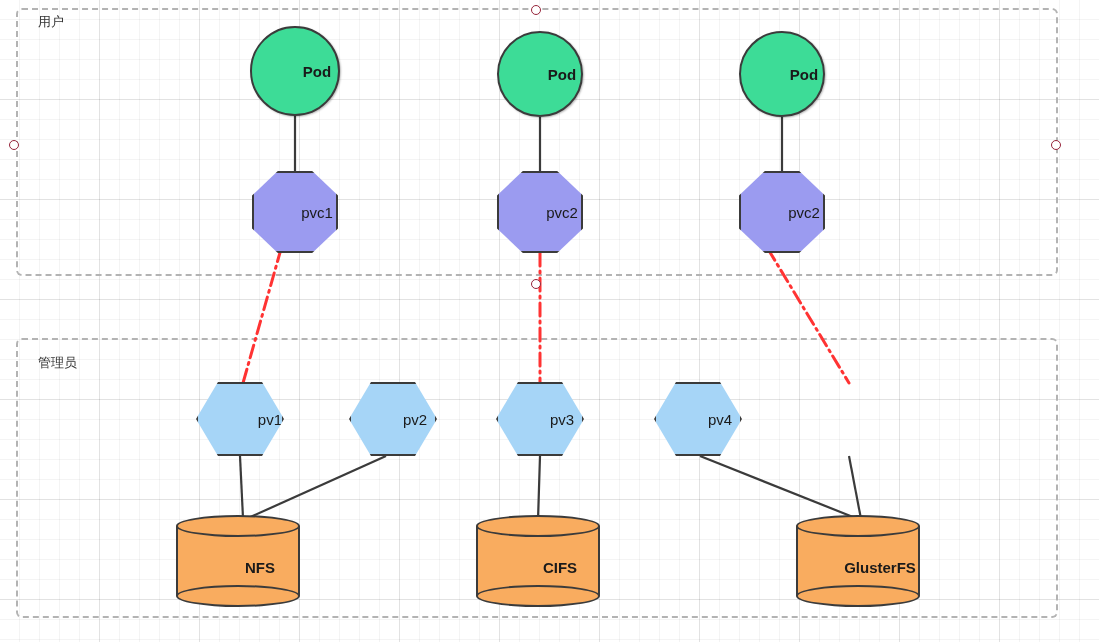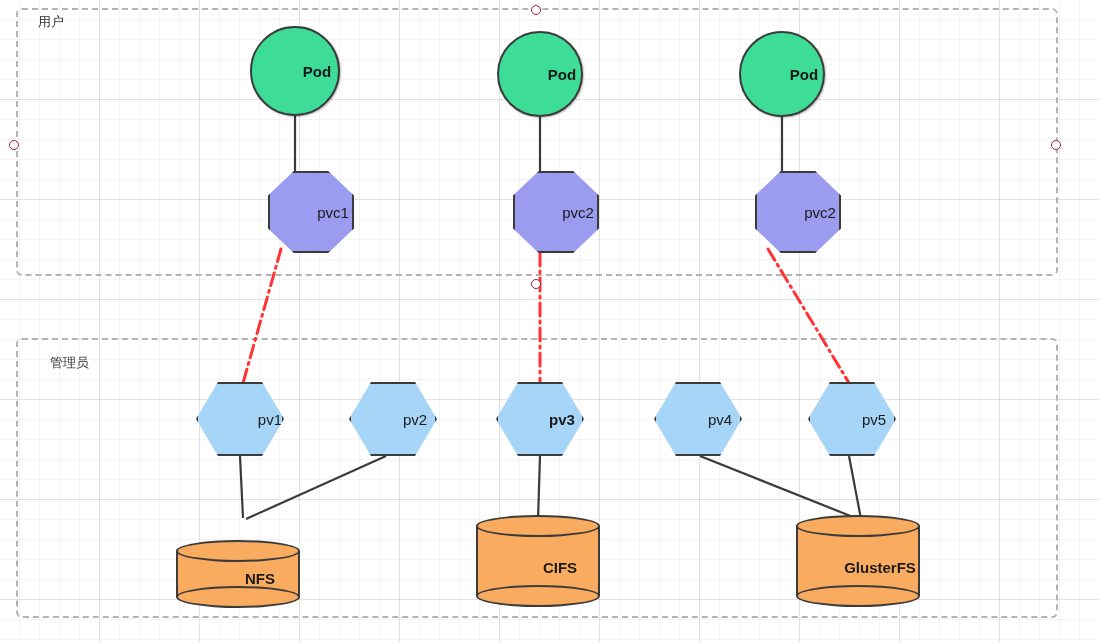--- a/index.html
+++ b/index.html
@@ -49,21 +49,20 @@
     box-shadow:1px 1px 2px rgba(0,0,0,0.28);
   }
   .pod .lbl{font-size:15px;font-weight:bold;color:#1a1a1a;}
 
   
   .pvc{
     background:#9b9bf0;
     border:2px solid #3b3b3b;
     clip-path:polygon(30% 0%,70% 0%,100% 30%,100% 70%,70% 100%,30% 100%,0% 70%,0% 30%);
     filter:drop-shadow(1px 1px 1px rgba(0,0,0,0.28));
-    margin-left:16px;
   }
   .pvc .lbl{font-size:15px;color:#1a1a1a;}
 
   
   .pv{
     background:#a6d5f7;
     border:2px solid #3b3b3b;
     clip-path:polygon(25% 0%,75% 0%,100% 50%,75% 100%,25% 100%,0% 50%);
     filter:drop-shadow(1px 1px 1px rgba(0,0,0,0.3));
   }
@@ -112,21 +111,21 @@
 </style>
 </head>
 <body>
 
 <div id="canvas">
 
   <div class="container-box" style="left:16px;top:8px;width:1042px;height:268px;"></div>
   <div class="container-label" style="left:38px;top:13px;">用户</div>
 
   <div class="container-box" style="left:16px;top:338px;width:1042px;height:280px;"></div>
-  <div class="container-label" style="left:50px;top:354px;">管理员</div>
+  <div class="container-label" style="left:38px;top:354px;">管理员</div>
 
   <svg class="layer" id="edges">
     <g>
       <line x1="295" y1="116" x2="295" y2="171" stroke="#3b3b3b" stroke-width="2.2"></line>
       <line x1="540" y1="117" x2="540" y2="171" stroke="#3b3b3b" stroke-width="2.2"></line>
       <line x1="782" y1="117" x2="782" y2="171" stroke="#3b3b3b" stroke-width="2.2"></line>
       <line x1="240" y1="456" x2="243" y2="518" stroke="#3b3b3b" stroke-width="2.2"></line>
       <line x1="386" y1="456" x2="246" y2="519" stroke="#3b3b3b" stroke-width="2.2"></line>
       <line x1="540" y1="456" x2="538" y2="520" stroke="#3b3b3b" stroke-width="2.2"></line>
       <line x1="700" y1="456" x2="858" y2="519" stroke="#3b3b3b" stroke-width="2.2"></line>
@@ -158,31 +157,28 @@
   <div class="node pvc" style="left:739px;top:171px;width:86px;height:82px;">
     <span class="lbl">pvc2</span>
   </div>
 
   <div class="node pv" style="left:196px;top:382px;width:88px;height:74px;justify-content:flex-end;">
     <span class="lbl">pv1</span>
   </div>
   <div class="node pv" style="left:349px;top:382px;width:88px;height:74px;">
     <span class="lbl">pv2</span>
   </div>
-  <div class="node pv" style="left:496px;top:382px;width:88px;height:74px;font-weight:bold;">
+  <div class="node pv" style="left:496px;top:382px;width:88px;height:74px;">
     <span class="lbl">pv3</span>
   </div>
   <div class="node pv" style="left:654px;top:382px;width:88px;height:74px;justify-content:center;">
     <span class="lbl">pv4</span>
   </div>
-  <div class="node pv" style="left:808px;top:382px;width:88px;height:74px;">
-    <span class="lbl">pv5</span>
-  </div>
-
-  <div class="node cyl" style="left:176px;top:540px;width:124px;height:68px;">
+
+  <div class="node cyl" style="left:176px;top:515px;width:124px;height:92px;">
     <div class="cyl-body"></div>
     <div class="cyl-bottom"></div>
     <div class="cyl-top"></div>
     <span class="lbl">NFS</span>
   </div>
   <div class="node cyl" style="left:476px;top:515px;width:124px;height:92px;">
     <div class="cyl-body"></div>
     <div class="cyl-bottom"></div>
     <div class="cyl-top"></div>
     <span class="lbl">CIFS</span>

